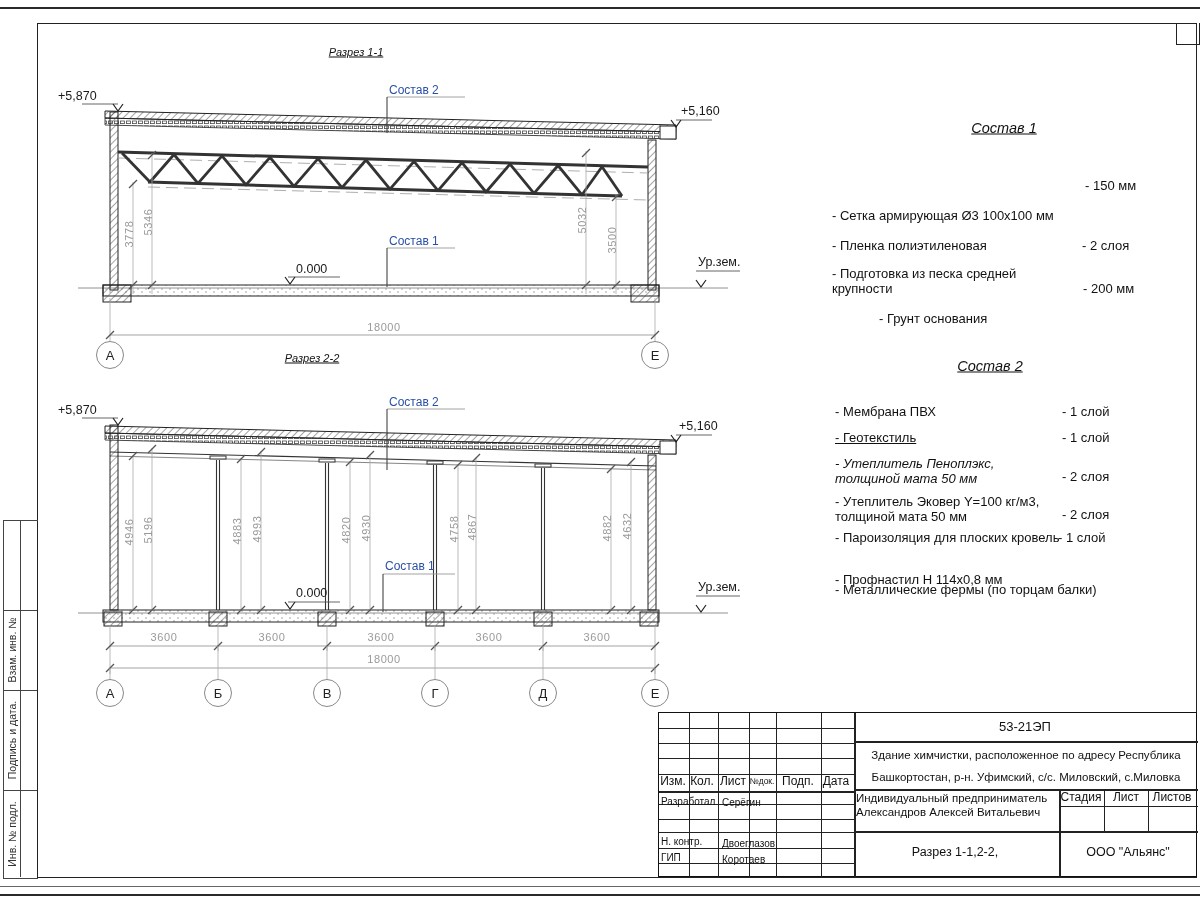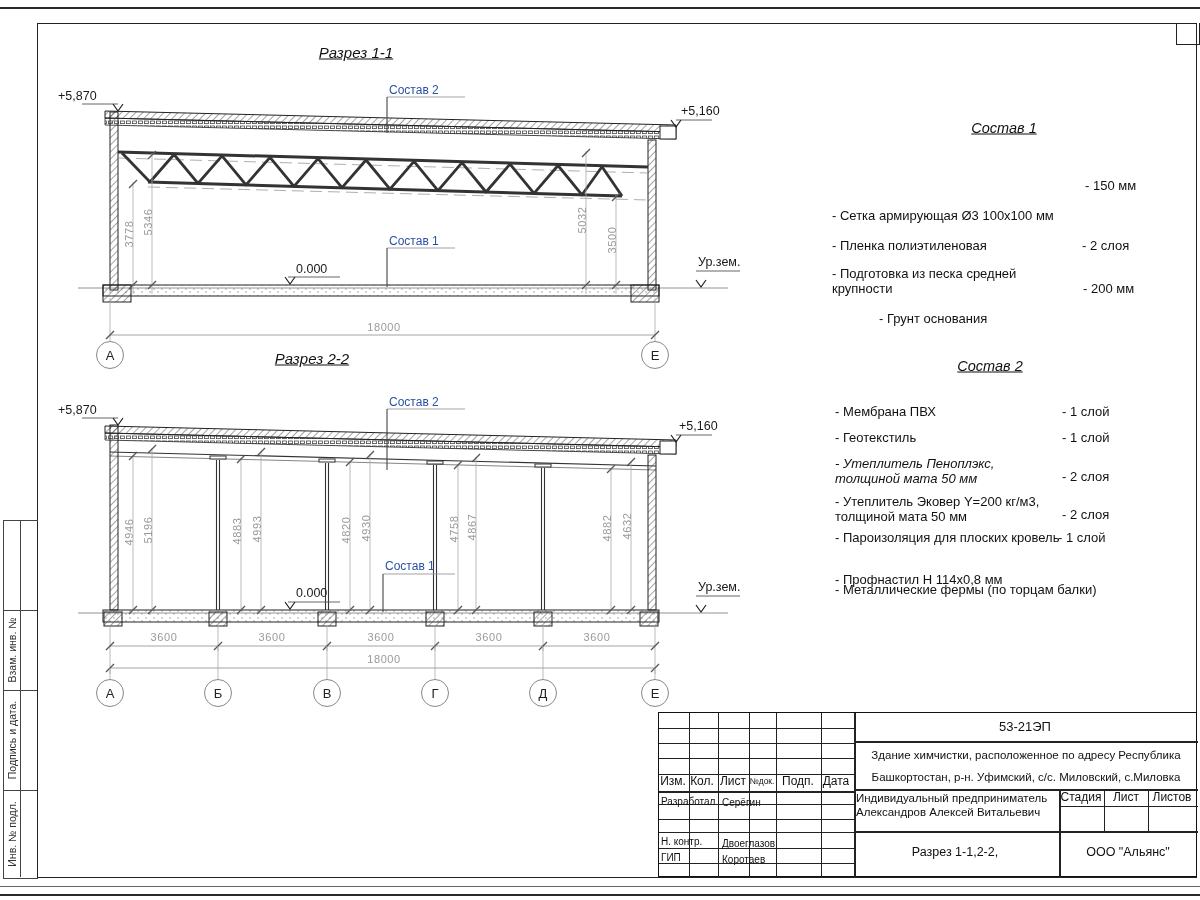--- a/index.html
+++ b/index.html
@@ -1,21 +1,21 @@
 <!DOCTYPE html>
 <html><head>
 <meta charset="utf-8">
 <style>
   html,body{margin:0;padding:0;background:#ffffff;}
   #page{position:relative;width:1200px;height:900px;background:#fff;overflow:hidden;
         font-family:"Liberation Sans",sans-serif;color:#111;}
   .abs{position:absolute;}
   .t{position:absolute;white-space:pre-line;line-height:15px;}
   .c{transform:translate(-50%,-50%);white-space:nowrap;}
-  .title{font-style:italic;font-size:15px;text-decoration:underline;color:#111;}
+  .title{font-style:italic;font-size:11px;text-decoration:underline;color:#111;}
   .lh{font-style:italic;font-size:14.5px;text-decoration:underline;color:#111;}
   .blue{color:#2b50a5;font-size:12px;white-space:nowrap;}
   .elev{font-size:12.5px;color:#1a1a1a;white-space:nowrap;}
   .dim{color:#9a9a9a;font-size:11px;letter-spacing:0.6px;white-space:nowrap;}
   .vdim{transform:translate(-50%,-50%) rotate(-90deg);transform-origin:center;}
   .hdim{transform:translate(-50%,-50%);}
   .li{font-size:13px;color:#111;line-height:15px;}
   .bubble{position:absolute;width:26px;height:26px;border:1px solid #888;border-radius:50%;
           background:#fff;display:flex;align-items:center;justify-content:center;
           font-size:13px;color:#222;transform:translate(-50%,-50%);}
@@ -296,26 +296,26 @@
   <span class="t li" style="left:832px;top:238px;">- Пленка полиэтиленовая</span>
   <span class="t li" style="left:1082px;top:238px;">-  2 слоя</span>
   <span class="t li" style="left:832px;top:266px;">- Подготовка из песка средней
   крупности</span>
   <span class="t li" style="left:1083px;top:281px;">- 200 мм</span>
   <span class="t li" style="left:832px;top:311px;margin-left:47px;">- Грунт основания</span>
 
   <span class="t lh c" style="left:990px;top:366px;">Состав 2</span>
   <span class="t li" style="left:835px;top:404px;">- Мембрана ПВХ</span>
   <span class="t li" style="left:1062px;top:404px;">- 1 слой</span>
-  <span class="t li" style="left:835px;top:430px;">- Геотекстиль</span>
+  <span class="t li" style="left:835px;top:430px;text-decoration:underline;">- Геотекстиль</span>
   <span class="t li" style="left:1062px;top:430px;">- 1 слой</span>
   <span class="t li" style="left:835px;top:456px;font-style:italic;">- Утеплитель Пеноплэкс,
   толщиной мата 50 мм</span>
   <span class="t li" style="left:1062px;top:469px;">- 2 слоя</span>
-  <span class="t li" style="left:835px;top:494px;">- Утеплитель Эковер Y=200 кг/м3,
+  <span class="t li" style="left:835px;top:494px;">- Утеплитель Эковер Y=100 кг/м3,
   толщиной мата 50 мм</span>
   <span class="t li" style="left:1062px;top:507px;">- 2 слоя</span>
   <span class="t li" style="left:835px;top:530px;">- Пароизоляция для плоских кровель</span>
   <span class="t li" style="left:1058px;top:530px;">- 1 слой</span>
   <span class="t li" style="left:835px;top:572px;">- Профнастил Н 114х0,8 мм</span>
   <span class="t li" style="left:835px;top:582px;">- Металлические фермы (по торцам балки)</span>
 
   <div class="abs" style="left:658px;top:712px;width:539px;height:165px;border:1.8px solid #111;box-sizing:border-box;">
 
     <div class="vl" style="left:30px;top:0;height:165px;"></div>

